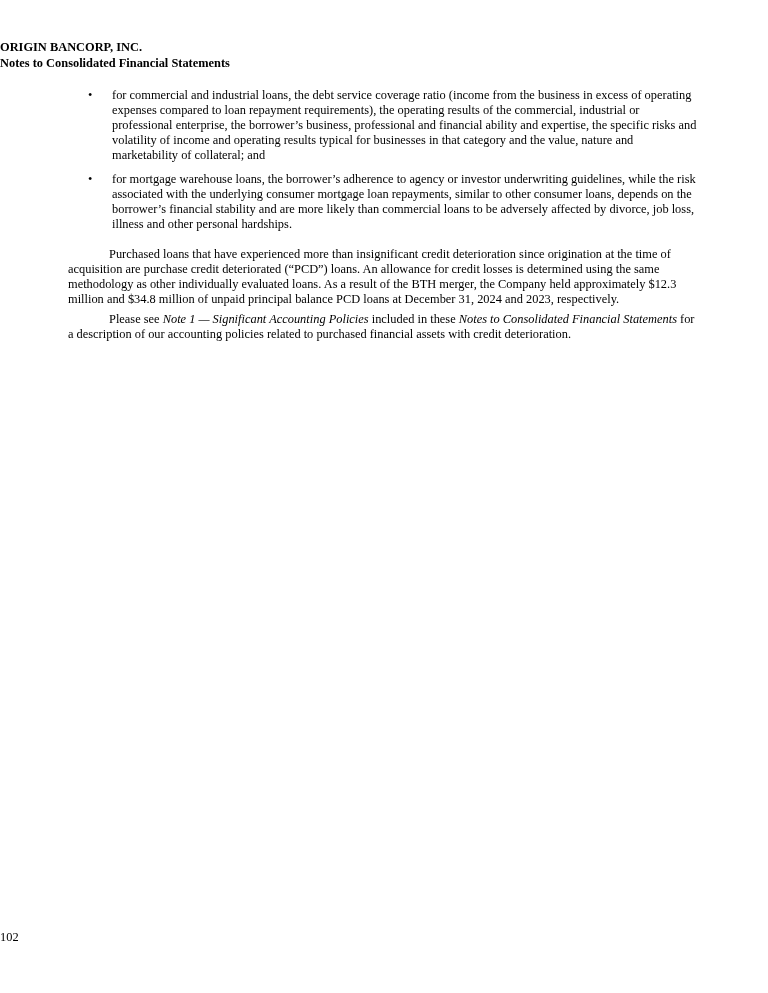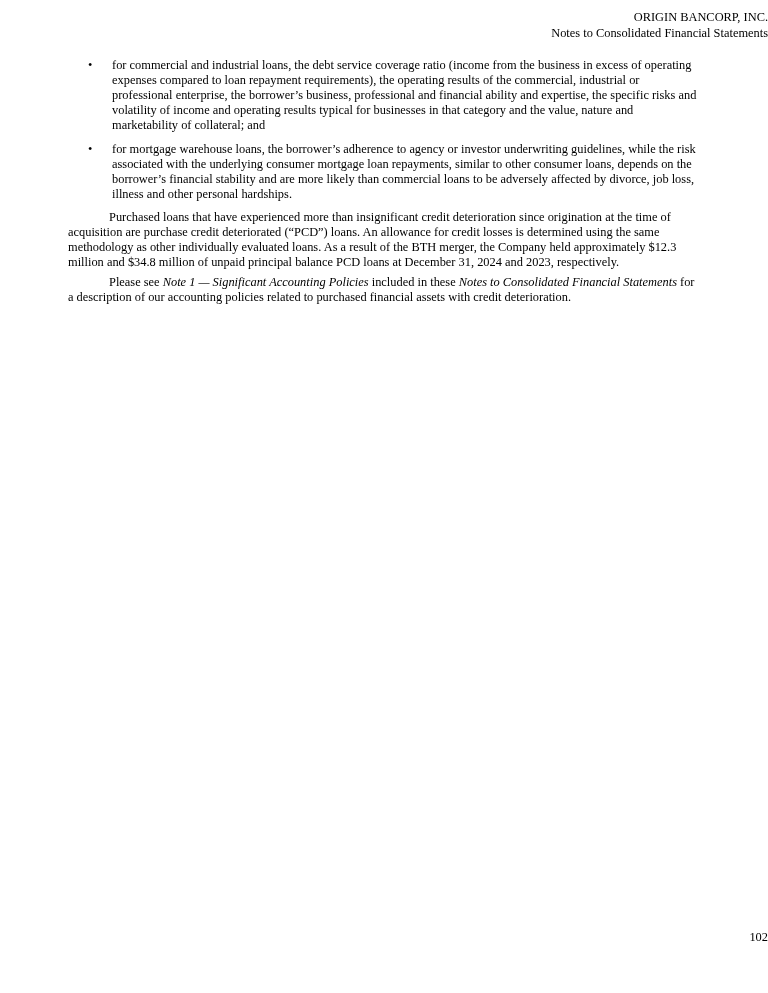--- a/index.html
+++ b/index.html
@@ -12,23 +12,23 @@
     width: 768px;
     height: 993px;
     background: #ffffff;
     color: #000000;
     font-family: "Liberation Serif", "DejaVu Serif", serif;
     font-size: 12.4px;
     line-height: 15px;
     overflow: hidden;
   }
   .doc-header {
-    padding-top: 10px;
-    text-align: right;
-    font-weight: normal;
+    padding-top: 40px;
+    text-align: left;
+    font-weight: bold;
     line-height: 15.5px;
   }
   .content {
     margin: 0 68px;
     width: 632px;
   }
   .bullet-list {
     margin-top: 17px;
   }
   .bullet-item {
@@ -41,34 +41,34 @@
   .bullet-marker {
     position: absolute;
     left: 20px;
     top: 0;
   }
   .para {
     margin: 0;
     text-indent: 41px;
   }
   .para-pcd {
-    margin-top: 8px;
+    margin-top: 15px;
   }
   .para-noteref {
     margin-top: 5px;
   }
   .italic {
     font-style: italic;
   }
   .page-footer {
     position: absolute;
     top: 930px;
     left: 0;
     width: 768px;
-    text-align: right;
+    text-align: left;
   }
 </style>
 </head>
 <body>
 
 <div class="page">
 
   <div class="doc-header">
     <div>ORIGIN BANCORP, INC.</div>
     <div>Notes to Consolidated Financial Statements</div>

